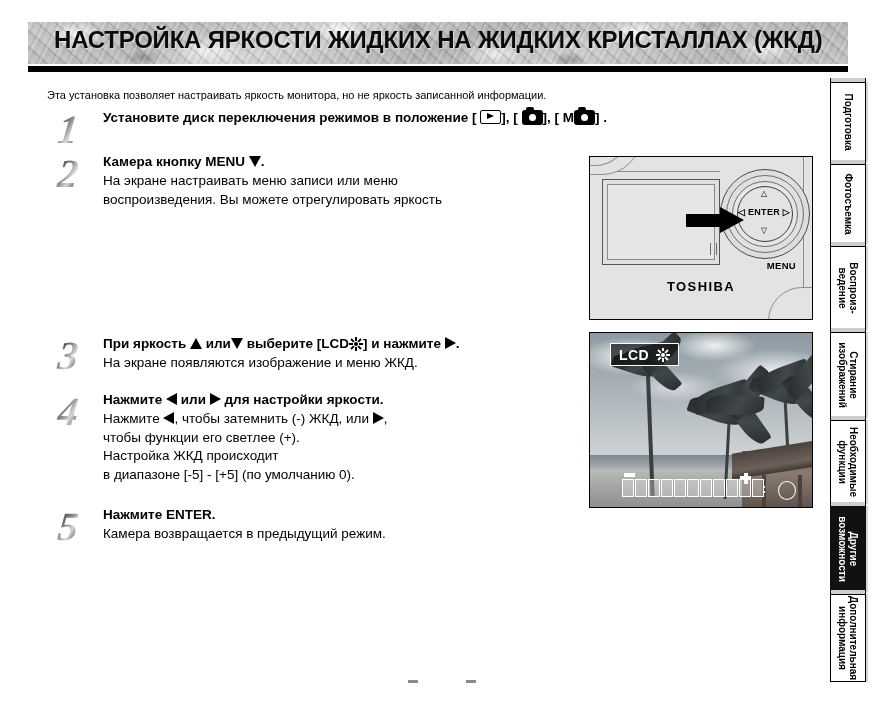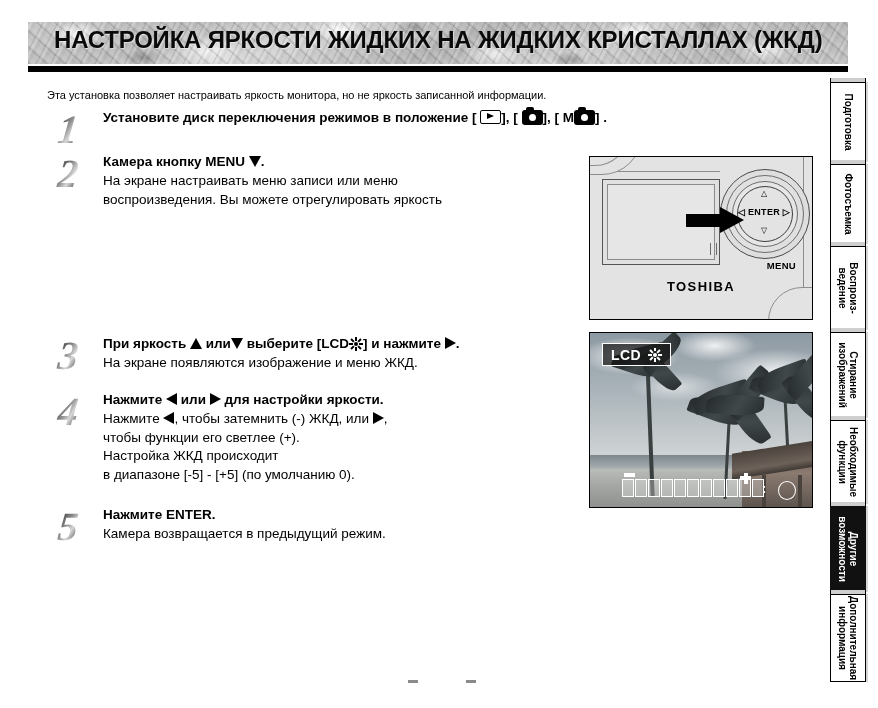--- a/index.html
+++ b/index.html
@@ -197,21 +197,21 @@
   }
   #hut-roof{
     position:absolute;right:-4px;bottom:34px;width:84px;height:26px;
     background:linear-gradient(180deg,#4b423c 0%,#6d625a 70%,#3f3833 100%);
     transform:skewY(-9deg);
   }
   #hut-post1{position:absolute;right:46px;bottom:0;width:4px;height:32px;background:#4a423c;}
   #hut-post2{position:absolute;right:10px;bottom:0;width:4px;height:32px;background:#4a423c;}
 
   #lcd-badge{
-    position:absolute;left:12px;top:10px;height:21px;
+    position:absolute;left:20px;top:10px;height:21px;
     background:rgba(20,20,20,.72);
     border:1.4px solid #ffffff;
     display:flex;align-items:center;gap:7px;
     padding:0 8px;
   }
   #lcd-badge-label{color:#fff;font-size:14px;font-weight:bold;letter-spacing:.4px;line-height:1;}
   .sun-ico-w i{background:#fff;}
   .sun-ico-w b{background:#fff;}
 
   #brightness-bar{

